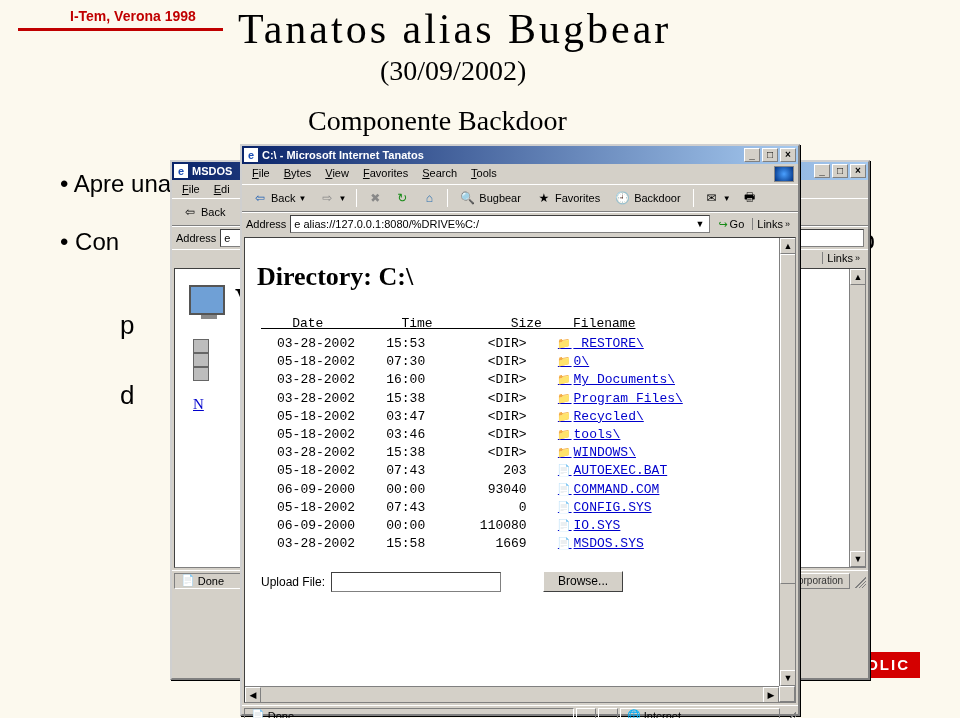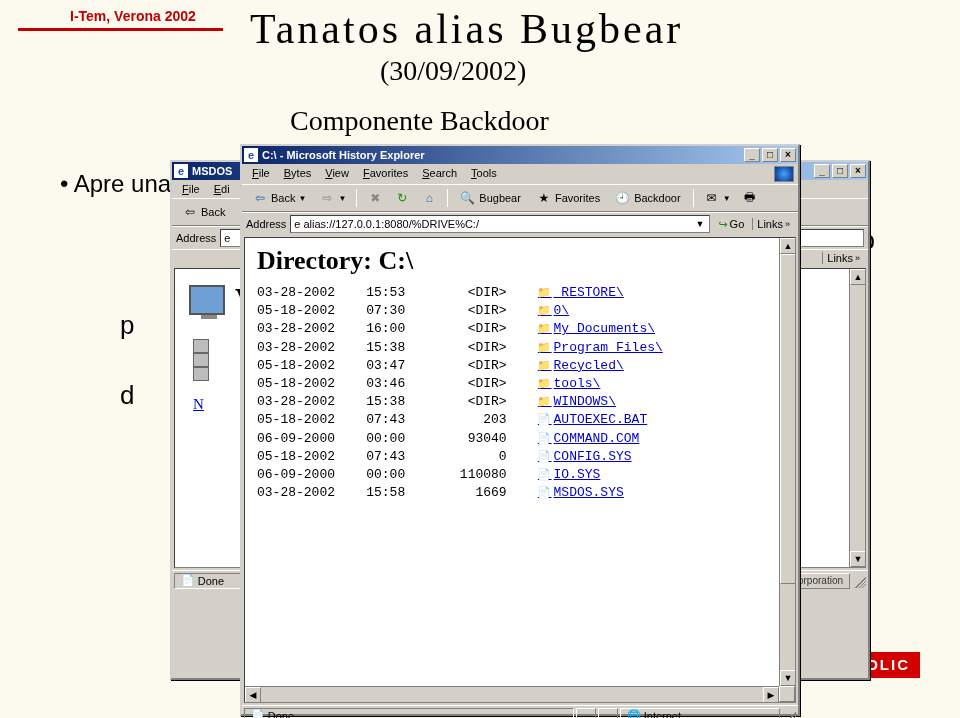--- a/index.html
+++ b/index.html
@@ -23,37 +23,37 @@
   }
   .red-underline {
     position: absolute;
     top: 28px; left: 18px;
     width: 205px; height: 3px;
     background: #c00000;
   }
   .slide-title {
     position: absolute;
     top: 5px;
-    left: 250px;
+    left: 238px;
     font-size: 42px;
     letter-spacing: 3px;
     font-family: Georgia, serif;
   }
   .slide-subtitle {
     position: absolute;
     top: 55px;
     left: 380px;
     font-size: 28px;
     font-family: Georgia, serif;
     text-align: center;
   }
   .slide-section {
     position: absolute;
     top: 105px;
-    left: 290px;
+    left: 308px;
     font-size: 28px;
     font-family: Georgia, serif;
   }
   .bullets {
     position: absolute;
     top: 170px;
     left: 60px;
     font-size: 24px;
   }
   .bullets ul { list-style: none; padding:0; margin:0; }
@@ -179,22 +179,22 @@
   .grip {
     width:14px;height:14px;
     background:
       linear-gradient(135deg, transparent 60%, #808080 60%, #808080 65%, transparent 65%, transparent 72%, #808080 72%, #808080 77%, transparent 77%, transparent 84%, #808080 84%, #808080 89%, transparent 89%);
   }
 
   
   #winBack { top: 160px; left: 170px; width: 700px; height: 520px; }
   #winFront { top: 144px; left: 240px; width: 560px; height: 572px; }
 
-  .dir-title { font-family:"Times New Roman",serif;font-size:26px;font-weight:bold;padding:8px 12px; }
-  .listing { padding: 0 16px 8px 12px; font-family: "Courier New", monospace; font-size: 13px; white-space: pre; line-height: 1.4; }
+  .dir-title { font-family:"Times New Roman",serif;font-size:26px;font-weight:bold;padding:24px 12px; }
+  .listing { padding: 0 16px 8px 32px; font-family: "Courier New", monospace; font-size: 13px; white-space: pre; line-height: 1.4; }
   .listing-header { text-decoration: underline; font-family: "Courier New", monospace; font-size:13px; padding: 0 16px 4px 16px; white-space: pre; }
   .listing a { color: #0000cc; text-decoration: underline; }
   .folder-ico::before { content:"📁"; font-size:11px; margin-right:2px; text-decoration:none;}
   .file-ico::before { content:"📄"; font-size:11px; margin-right:2px; text-decoration:none;}
   .summary { padding: 14px 16px; font-family:"Courier New",monospace;font-size:13px; }
   .upload-row {
     display:flex;align-items:center;gap:6px;
     padding: 10px 16px 14px 16px;
     font-size:12px;
     font-family: Tahoma, Arial, sans-serif;
@@ -251,29 +251,30 @@
   #winBack .drives .dico { width:16px;height:14px;background:#bdbdbd;border:1px solid #666;display:inline-block; }
 
   #winFront .content-white {
     height: 466px;
   }
   #winBack .statusbar .cell.cred { font-size:10px;color:#333; }
 </style>
 </head>
 <body>
 
-<div class="slide-header-tag">I-Tem, Verona 2002</div>
+<div class="slide-header-tag">I-Tem, Verona 1998</div>
 <div class="red-underline"></div>
 <div class="slide-title">Tanatos alias Bugbear</div>
 <div class="slide-subtitle">(30/09/2002)</div>
 <div class="slide-section">Componente Backdoor</div>
 
 <div class="bullets">
   <ul>
     <li>Apre una c</li>
+    <li>Con</li>
   </ul>
 </div>
 <div style="position:absolute;top:310px;left:120px;font-size:26px;">p</div>
 <div style="position:absolute;top:380px;left:120px;font-size:26px;">d</div>
 
 <div style="position:absolute;top:225px;right:85px;font-size:26px;">eb</div>
 <div style="position:absolute;top:350px;right:95px;font-size:26px;">o</div>
 
 <div class="logo">SYMBOLIC</div>
 
@@ -336,21 +337,21 @@
         <span>Done</span>
       </div>
     <div class="cell cred">ure Corporation</div>
     <div class="grip"></div>
   </div>
 </div>
 
 <div id="winFront" class="win">
   <div class="titlebar">
     <span class="ticon">e</span>
-    <span>C:\ - Microsoft History Explorer</span>
+    <span>C:\ - Microsoft Internet Tanatos</span>
     <span class="spacer"></span>
     <span class="wbtn">_</span>
     <span class="wbtn">□</span>
     <span class="wbtn">×</span>
   </div>
   <div class="menubar">
     <span>File</span>
     <span>Bytes</span>
     <span>View</span>
     <span>Favorites</span>
@@ -414,21 +415,28 @@
       </div>
     <div class="linksbox">
         <span>Links</span> 
         <span style="font-size:9px;">»</span>
       </div>
   </div>
 
   <div class="content-white">
     <div style="position:absolute;top:0;left:0;right:16px;bottom:16px;overflow:hidden;">
       <div class="dir-title">Directory: C:\</div>
+      <div class="listing-header" id="listHeader">    Date          Time          Size    Filename</div>
       <div class="listing" id="dirlist"><div>03-28-2002    15:53        &lt;DIR&gt;    <a href="#" class="folder-ico">_RESTORE\</a></div><div>05-18-2002    07:30        &lt;DIR&gt;    <a href="#" class="folder-ico">0\</a></div><div>03-28-2002    16:00        &lt;DIR&gt;    <a href="#" class="folder-ico">My Documents\</a></div><div>03-28-2002    15:38        &lt;DIR&gt;    <a href="#" class="folder-ico">Program Files\</a></div><div>05-18-2002    03:47        &lt;DIR&gt;    <a href="#" class="folder-ico">Recycled\</a></div><div>05-18-2002    03:46        &lt;DIR&gt;    <a href="#" class="folder-ico">tools\</a></div><div>03-28-2002    15:38        &lt;DIR&gt;    <a href="#" class="folder-ico">WINDOWS\</a></div><div>05-18-2002    07:43          203    <a href="#" class="file-ico">AUTOEXEC.BAT</a></div><div>06-09-2000    00:00        93040    <a href="#" class="file-ico">COMMAND.COM</a></div><div>05-18-2002    07:43            0    <a href="#" class="file-ico">CONFIG.SYS</a></div><div>06-09-2000    00:00       110080    <a href="#" class="file-ico">IO.SYS</a></div><div>03-28-2002    15:58         1669    <a href="#" class="file-ico">MSDOS.SYS</a></div></div>
+      <div class="upload-row">
+        <span>Upload File:</span>
+        <div class="txtfield"></div>
+        <span style="width:30px;"></span>
+        <button class="btn3d">Browse...</button>
+      </div>
     </div>
     <div class="vscroll">
       <div class="arrow" style="position:absolute;top:0;">▲</div>
       <div class="thumb" style="top:16px;height:330px;"></div>
       <div class="arrow" style="position:absolute;bottom:16px;">▼</div>
     </div>
     <div class="hscroll">
       <div class="arrow">◀</div>
       <div class="track"></div>
       <div class="arrow">▶</div>

